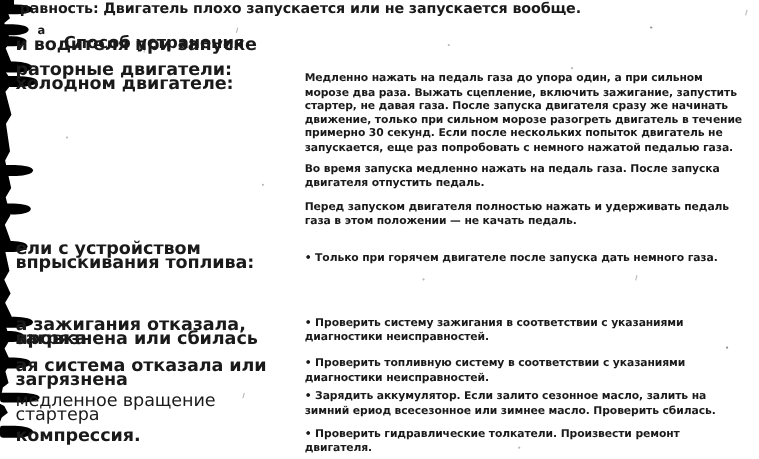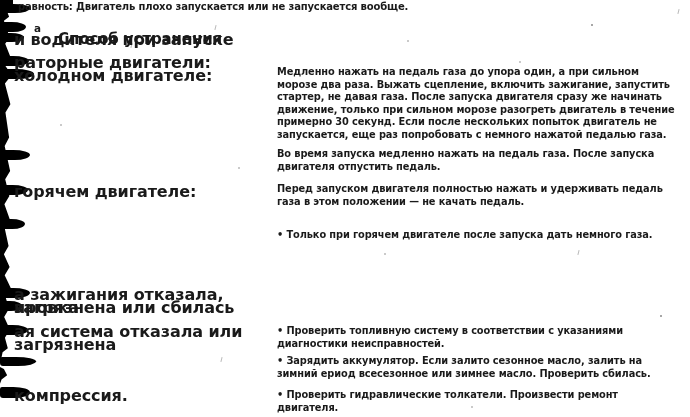--- a/index.html
+++ b/index.html
@@ -57,21 +57,21 @@
     background: #000;
     border-radius: 2px 55% 50% 3px / 2px 48% 52% 3px;
   }
 
   
   .doc-title {
     position: absolute;
     left: 18px;
     top: 1px;
     width: 640px;
-    font-size: 10px;
+    font-size: 13px;
     font-weight: bold;
     letter-spacing: -0.15px;
     white-space: nowrap;
   }
   .col-head-right {
     position: absolute;
     left: 58px;
     top: 30px;
     font-size: 15px;
     font-weight: bold;
@@ -164,31 +164,33 @@
   <div class="col-head-right">Способ устранения</div>
 
   <div class="cause-cell" style="top:33px;">и водителя при запуске</div>
 
   <div class="cause-cell" style="top:56px;">раторные двигатели:</div>
   <div class="cause-cell" style="top:69px;">холодном двигателе:</div>
   <div class="remedy-cell bold" style="top:66px;">Медленно нажать на педаль газа до упора один, а при сильном морозе два раза. Выжать сцепление, включить зажигание,  запустить стартер, не давая газа. После запуска двигателя сразу же начинать движение, только при сильном морозе разогреть двигатель в течение примерно 30 секунд. Если после нескольких попыток двигатель не запускается, еще раз попробовать с немного нажатой педалью газа.</div>
 
   <div class="remedy-cell bold" style="top:148px;">Во время запуска медленно нажать на педаль газа. После запуска двигателя отпустить педаль.</div>
 
-  <div class="cause-cell" style="top:185px;">горячем двигателе:</div>
   <div class="remedy-cell bold" style="top:183px;">Перед запуском двигателя полностью  нажать и удерживать педаль газа в этом положении — не качать педаль.</div>
 
+  <div class="cause-cell" style="top:219px;">ели с устройством впрыскивания топлива:</div>
   <div class="remedy-cell bold" style="top:229px;">
     <p>• Только при горячем двигателе после запуска дать немного газа.</p>
   </div>
 
   <div class="cause-cell" style="top:288px;">а зажигания отказала, загрязнена или сбилась</div>
   <div class="cause-cell" style="top:301px;">ировка</div>
+  <div class="remedy-cell bold" style="top:288px;">•  Проверить систему зажигания в соответствии с указаниями диагностики неисправностей.</div>
 
   <div class="cause-cell" style="top:325px;">ая система отказала или загрязнена</div>
   <div class="remedy-cell bold" style="top:325px;">• Проверить топливную систему в соответствии с указаниями диагностики неисправностей.</div>
 
+  <div class="cause-cell reg" style="top:357px;">медленное вращение стартера</div>
   <div class="remedy-cell bold" style="top:355px;">• Зарядить аккумулятор. Если залито сезонное масло, залить на зимний ериод всесезонное или зимнее масло. Проверить  сбилась.</div>
 
   <div class="cause-cell" style="top:389px;">компрессия.</div>
   <div class="remedy-cell bold" style="top:389px;">•  Проверить гидравлические толкатели. Произвести ремонт двигателя.</div>
 
 </div>
 
 </body></html>

